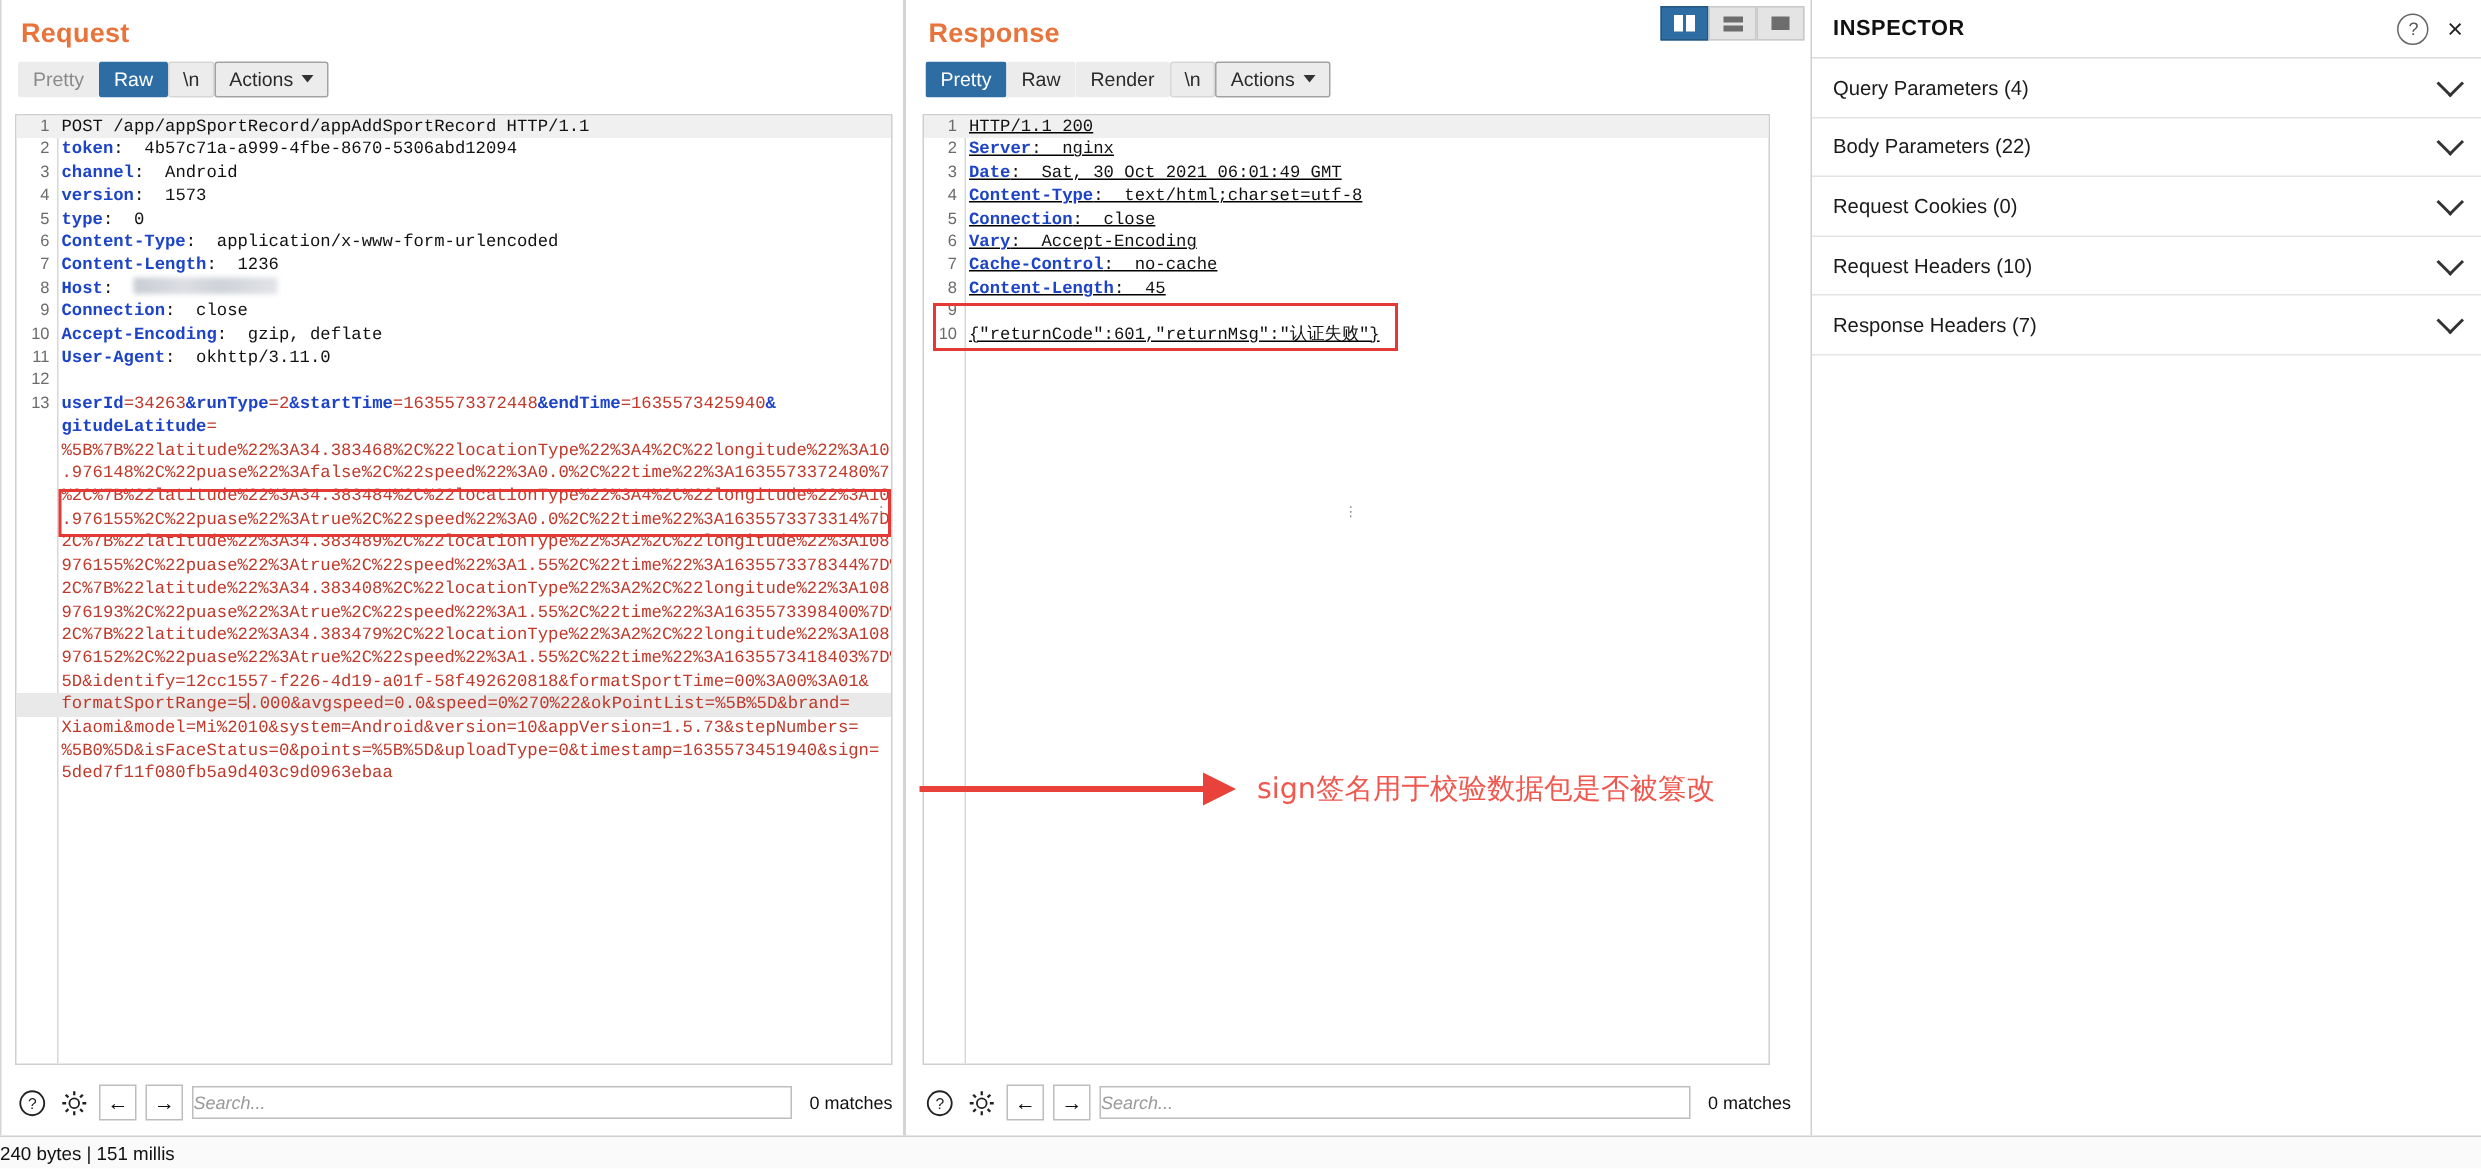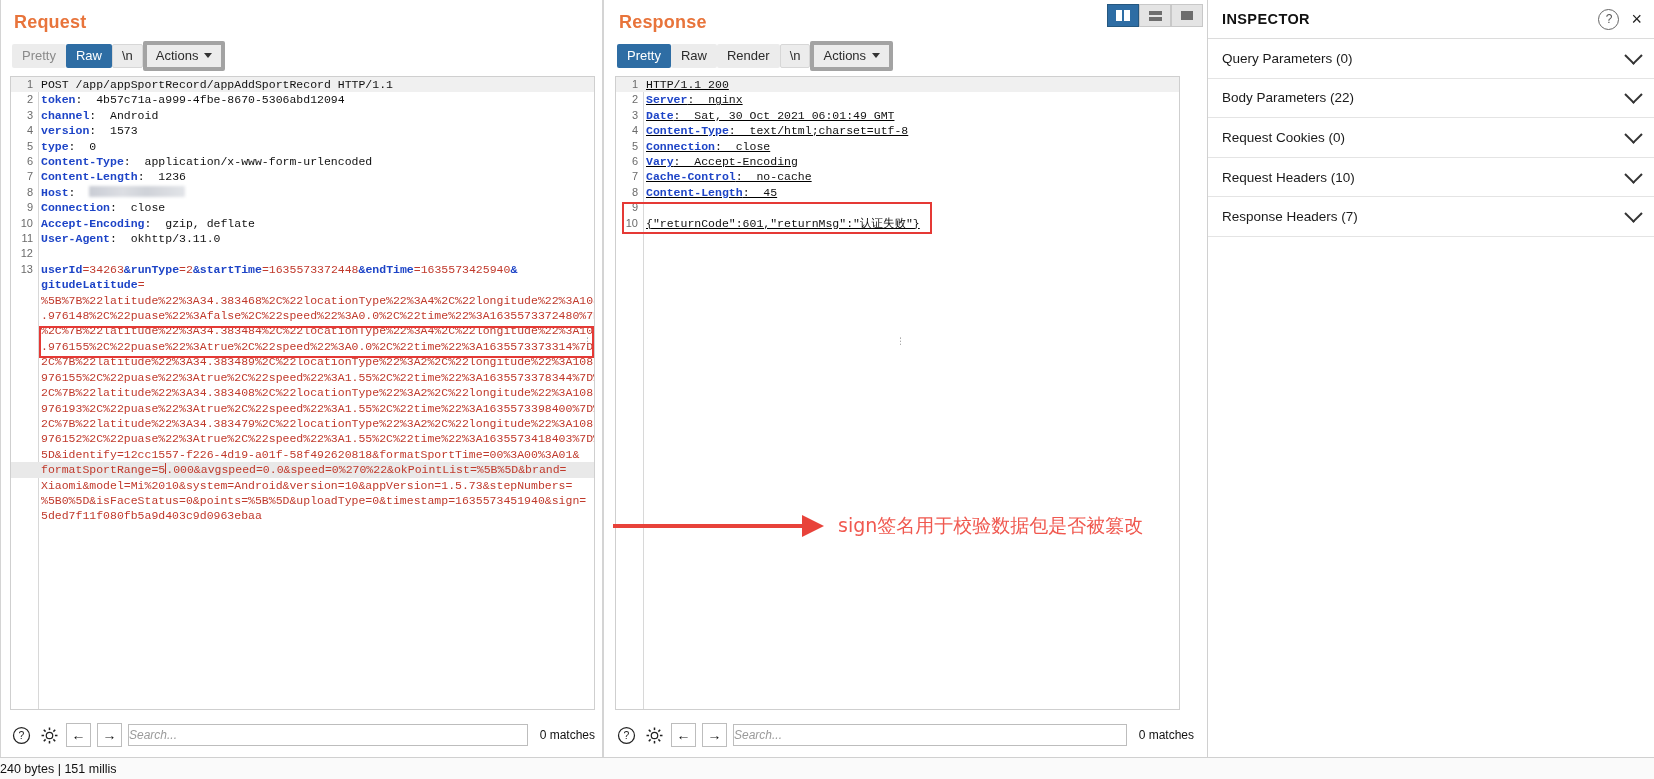--- a/index.html
+++ b/index.html
@@ -41,21 +41,21 @@
   
   .tabstrip { display:flex; align-items:center; gap:0; padding: 2px 0 4px 12px; }
   .pane-res .tabstrip { padding-left: 14px; }
   .tab {
     font-size: 13px; padding: 3px 9px 4px; color:#8a8a8a; background:#ececec;
     border-radius: 2px; line-height: 15px; border: 1px solid transparent;
   }
   .tab.sel { background:#2e6da4; color:#ffffff; }
   .tab.plain { color:#2b2b2b; }
   .tab.boxed { background:#ececec; color:#2b2b2b; border:1px solid #d7d7d7; }
-  .tab.actions { background:#ececec; color:#2b2b2b; border:4px solid #a3a3a3; display:flex; gap:6px; align-items:center;}
+  .tab.actions { background:#ececec; color:#2b2b2b; border:1px solid #a3a3a3; display:flex; gap:6px; align-items:center;}
   .caret { width:0;height:0;border-left:4px solid transparent;border-right:4px solid transparent;border-top:5px solid #333; display:inline-block;}
 
   
   .editor {
     position:absolute; left:10px; right:8px; top:76px; bottom:47px;
     border:1px solid #cfcfcf; background:#ffffff; overflow:hidden;
   }
   .pane-res .editor { left:12px; right:24px;text-decoration:underline; }
   .code {
     position:relative; font-family:"Liberation Mono", monospace;
@@ -310,21 +310,21 @@
     <div class="annot-text">sign签名用于校验数据包是否被篡改</div>
   </div>
 
   <div class="inspector">
     <div class="insp-head">
       <div class="insp-title">INSPECTOR</div>
       <div class="circ-q">?</div>
       <div class="xclose">×</div>
     </div>
     <div class="insp-row">
-      <span class="lbl">Query Parameters (0)</span>
+      <span class="lbl">Query Parameters (4)</span>
       <span class="chev"></span>
     </div>
     <div class="insp-row">
       <span class="lbl">Body Parameters (22)</span>
       <span class="chev"></span>
     </div>
     <div class="insp-row">
       <span class="lbl">Request Cookies (0)</span>
       <span class="chev"></span>
     </div>

